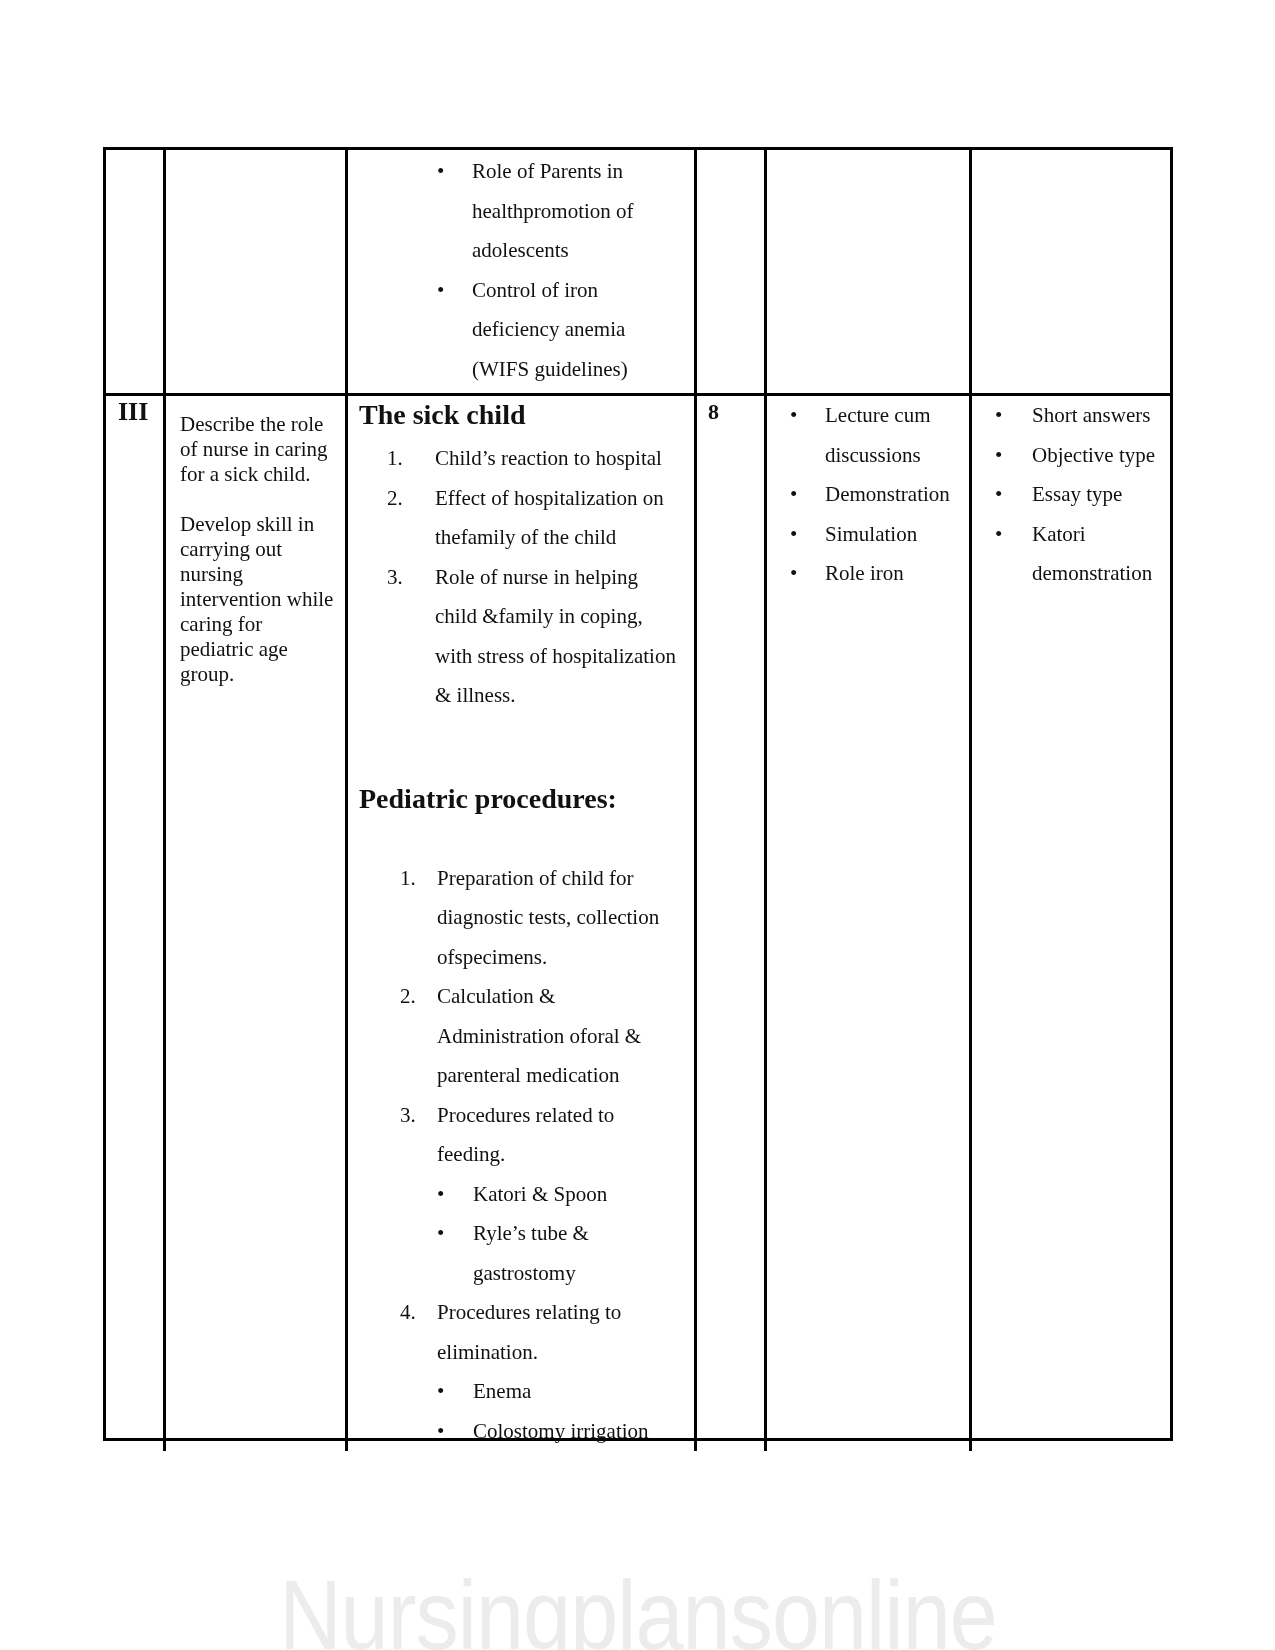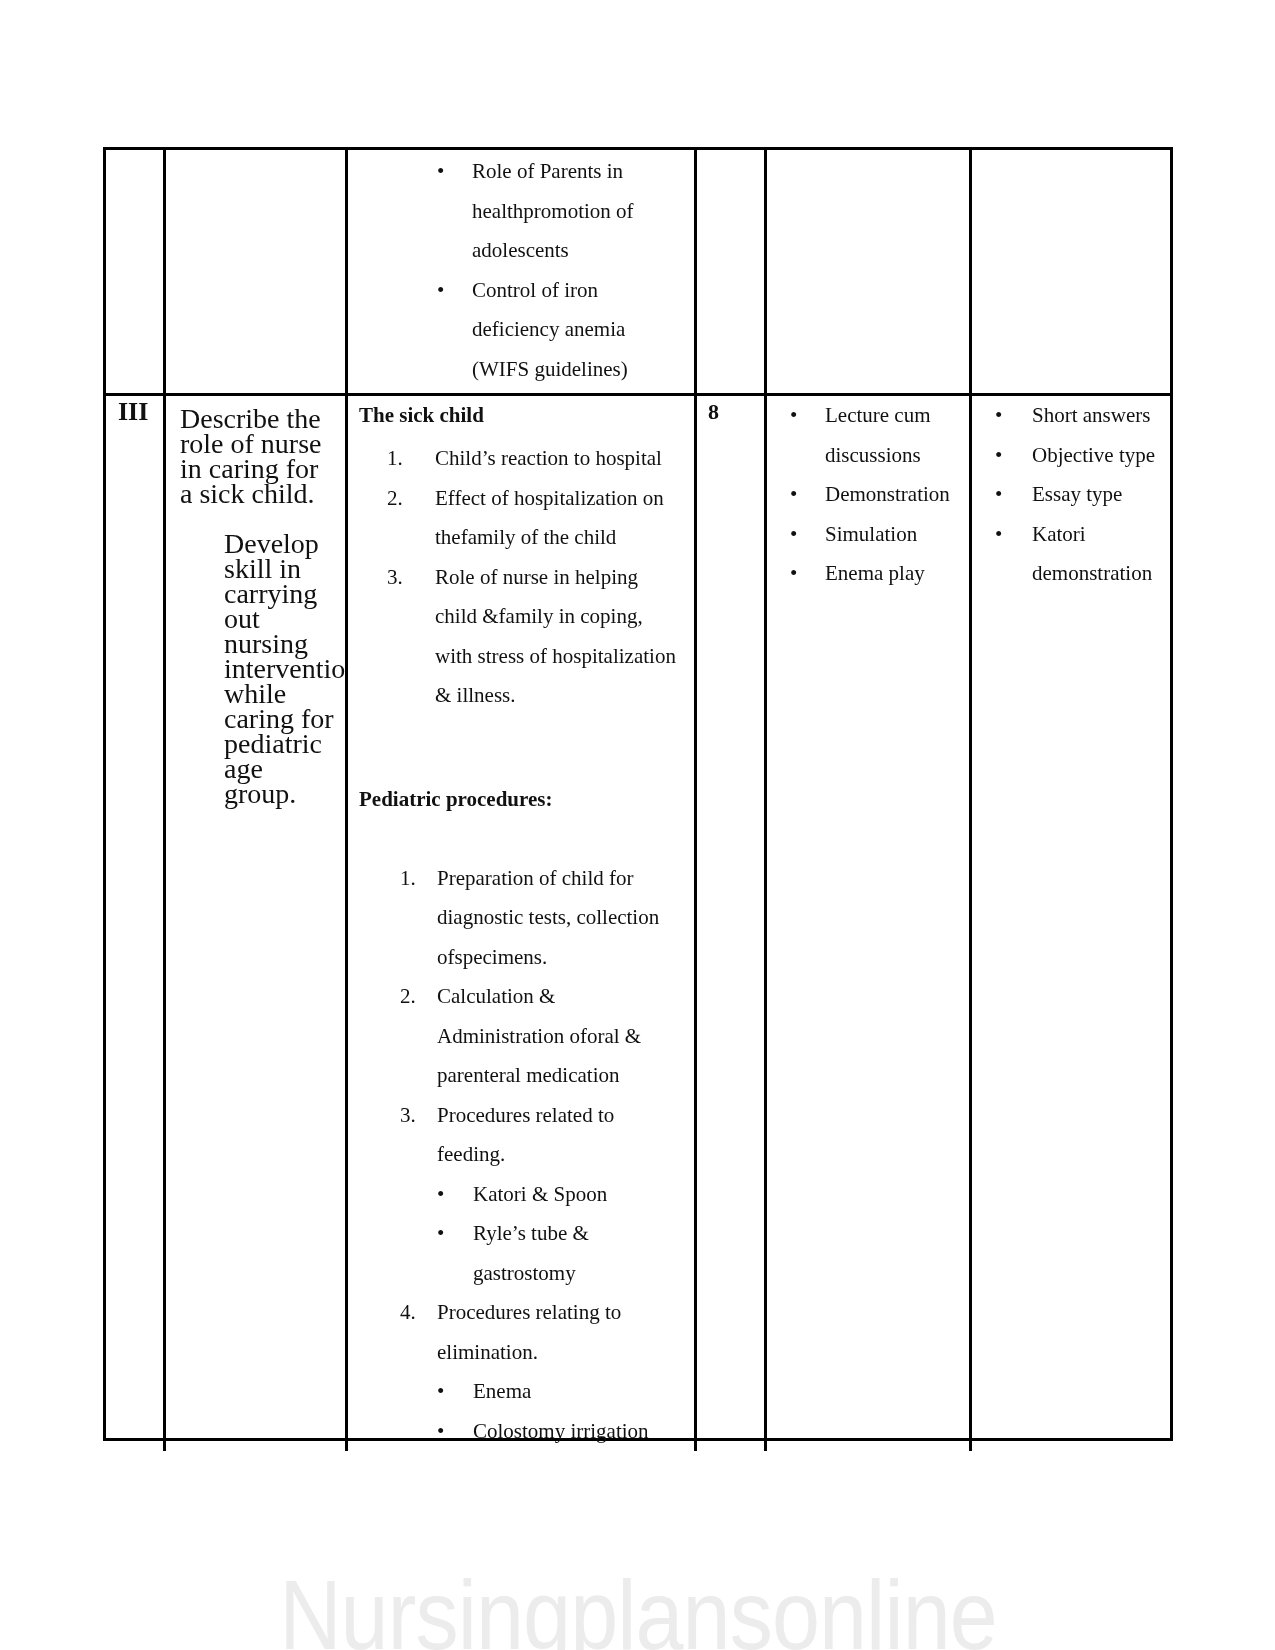--- a/index.html
+++ b/index.html
@@ -20,23 +20,23 @@
     display:grid;
     grid-template-rows:246px 1fr;
   }
   .tr{display:grid;grid-template-columns:60px 182px 349px 70px 205px 198px;}
   .row-cont{border-bottom:3px solid #000;box-sizing:border-box;}
   .td{border-right:3px solid #000;box-sizing:border-box;overflow:hidden;position:relative;}
   .td:last-child{border-right:none;}
   
   .unit{font-weight:bold;font-size:26px;line-height:26px;padding:3px 0 0 12px;}
   .hours{font-weight:bold;font-size:22px;line-height:26px;padding:3px 0 0 11px;}
-  .obj{margin:0;padding:10px 8px 0 14px;font-size:28px;line-height:25px;}
-  .obj.p2{margin-top:25px;padding-top:0;margin-left:44px;}
-  .h1,.h2{font-weight:bold;font-size:21px;line-height:26px;padding:6px 20px 0 11px;}
+  .obj{margin:0;padding:16px 8px 0 14px;font-size:21px;line-height:25px;}
+  .obj.p2{margin-top:25px;padding-top:0;}
+  .h1,.h2{font-weight:bold;font-size:28px;line-height:26px;padding:6px 20px 0 11px;}
   .h2{margin-top:64px;}
   
   .list{padding:0;margin:0;}
   .item-row{display:flex;align-items:flex-start;font-size:21px;line-height:39.5px;}
   .mk{flex:0 0 auto;}
   .tx{flex:1 1 auto;padding-right:12px;}
   
   .cont-list{padding-top:2px;}
   .cont-list .mk{margin-left:89px;width:35px;}
   
@@ -179,21 +179,21 @@
           <div class="item-row">
             <span class="mk">•</span>
             <span class="tx">Demonstration</span>
           </div>
           <div class="item-row">
             <span class="mk">•</span>
             <span class="tx">Simulation</span>
           </div>
           <div class="item-row">
             <span class="mk">•</span>
-            <span class="tx">Enema play</span>
+            <span class="tx">Role iron</span>
           </div>
         </div>
       </div>
 
       <div class="td">
         <div class="list c6list">
           <div class="item-row">
             <span class="mk">•</span>
             <span class="tx">Short answers</span>
           </div>

